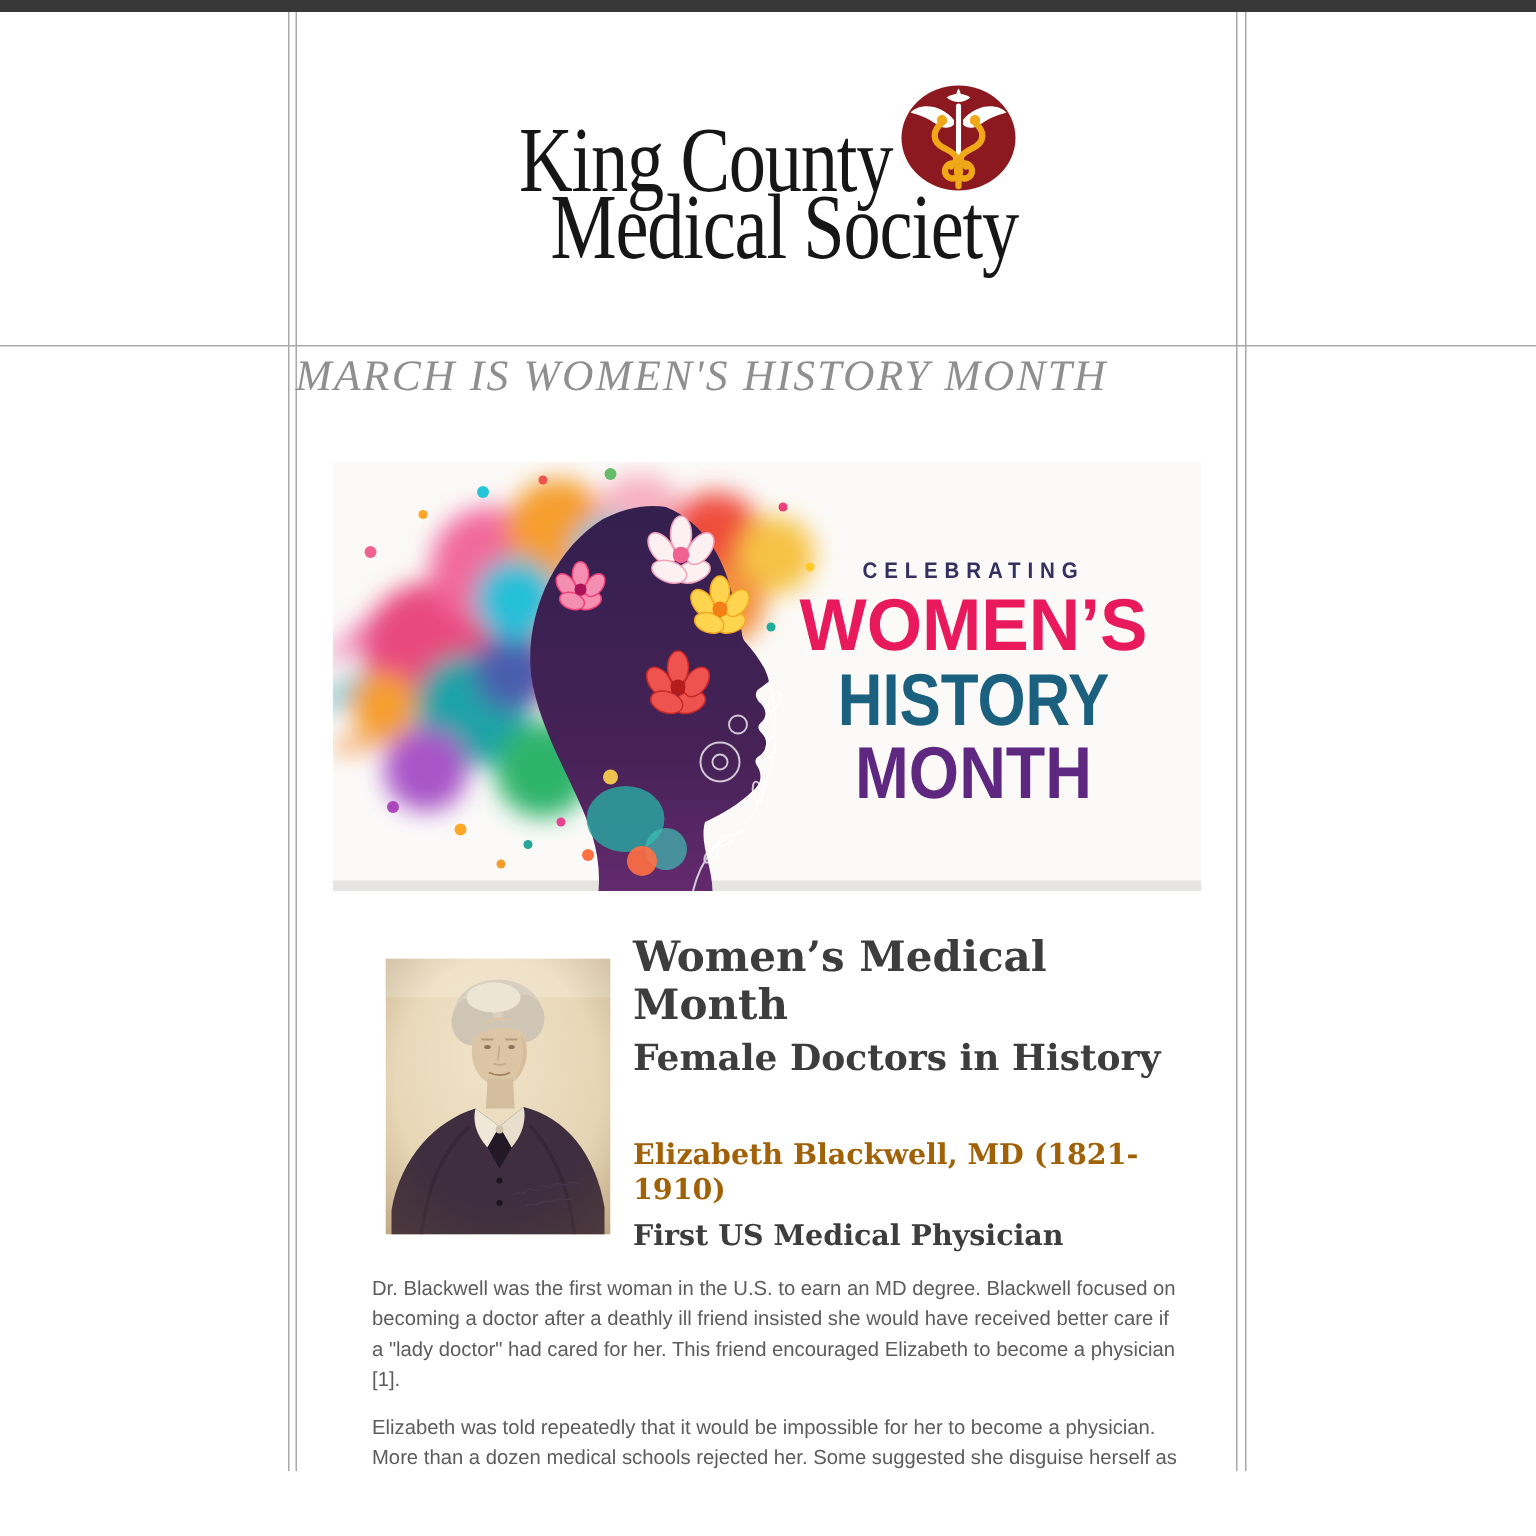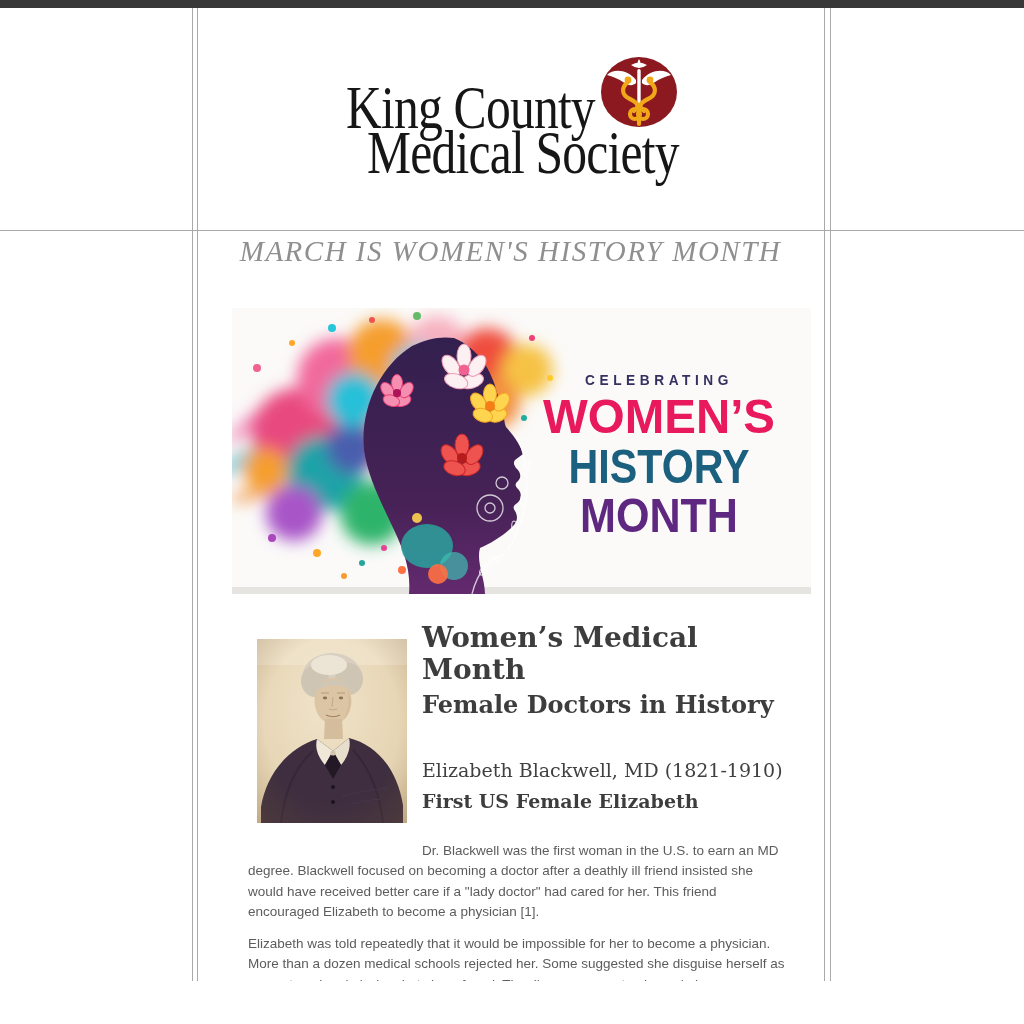--- a/index.html
+++ b/index.html
@@ -11,43 +11,43 @@
 
   
   .logo{position:absolute;left:346px;top:56px;width:340px;height:132px;color:#161616}
   .logo-l1,.logo-l2{position:absolute;font-family:"Liberation Serif",serif;font-size:62px;
       line-height:1;white-space:nowrap;transform:scaleX(.8);transform-origin:0 0;letter-spacing:-1px}
   .logo-l1{left:0;top:20px}
   .logo-l2{left:21px;top:65px}
   .badge{position:absolute;left:254px;top:0}
 
   
-  .march{position:absolute;left:197px;top:237px;width:627px;text-align:center;
+  .march{position:absolute;left:197px;top:237px;width:627px;
       font-family:"Liberation Serif",serif;font-style:italic;font-size:29px;line-height:1;
       color:#8f8f8f;letter-spacing:1.5px;white-space:nowrap}
 
   
-  .hero{position:absolute;left:232px;top:308px;width:579px;height:286px}
+  .hero{position:absolute;left:222px;top:308px;width:579px;height:286px}
   .hero svg{display:block}
   .hero-kick{font-family:"Liberation Sans",sans-serif;font-weight:bold;font-size:15px;letter-spacing:5px}
   .hero-big{font-family:"Liberation Sans",sans-serif;font-weight:bold;font-size:49px}
 
   
   .article{position:absolute;left:248px;top:622px;width:540px;color:#5c5c5c;
       font-size:13.5px;line-height:20.5px}
   .portrait{float:left;width:150px;height:184px;margin:17px 15px 22px 9px}
   .article h1{margin:0;font-family:"DejaVu Serif",serif;font-weight:bold;font-size:28px;
       line-height:1.16;color:#3d3d3d}
   .article h2{margin:4px 0 0;font-family:"DejaVu Serif",serif;font-weight:bold;font-size:24px;
       line-height:1.18;color:#3d3d3d}
-  .article h3{margin:40px 0 0;font-family:"DejaVu Serif",serif;font-weight:normal;font-size:19px;
-      line-height:1.2;color:#404040}
+  .article h3{margin:40px 0 0;font-family:"DejaVu Serif",serif;font-weight:bold;font-size:19px;
+      line-height:1.2;color:#a16207}
   .article h4{margin:8px 0 0;font-family:"DejaVu Serif",serif;font-weight:bold;font-size:19px;
       line-height:1.2;color:#3d3d3d}
-  .article p{margin:28px 0 0}
+  .article p{margin:13px 0 0}
   .article p + p{margin-top:11px}
 </style>
 </head>
 <body>
 
 <div class="stage">
 
   <div class="topbar"></div>
 
   <div class="vrule" style="left:192px"></div>
@@ -263,18 +263,18 @@
       <g transform="translate(84,150) rotate(-6)" stroke="#4a3750" stroke-width=".9" fill="none" opacity=".85">
         <path d="M0,8 C3,4 6,10 9,6 C12,2 14,9 18,5 C22,1 24,8 28,4 C32,1 34,7 38,4 C41,2 44,6 47,4"></path>
         <path d="M8,16 C11,13 14,18 18,15 C22,12 25,17 29,14 C32,12 35,16 38,14"></path>
       </g>
       <rect width="150" height="184" fill="url(#pvg)"></rect>
     </svg>
 
     <h1>Women’s Medical Month</h1>
     <h2>Female Doctors in History</h2>
     <h3>Elizabeth Blackwell, MD (1821-1910)</h3>
-    <h4>First US Female Elizabeth</h4>
+    <h4>First US Medical Physician</h4>
     <p>Dr. Blackwell was the first woman in the U.S. to earn an MD degree. Blackwell focused on becoming a doctor after a deathly ill friend insisted she would have received better care if a "lady doctor" had cared for her. This friend encouraged Elizabeth to become a physician [1].</p>
     <p>Elizabeth was told repeatedly that it would be impossible for her to become a physician. More than a dozen medical schools rejected her. Some suggested she disguise herself as a man to gain admission, but she refused. The discouragement only made her more determined to succeed. "The idea of winning a doctor's degree gradually assumed the aspect of a great moral struggle, and the moral fight possessed immense attraction for me," she wrote [2].</p>
   </div>
 
 </div>
 
 </body></html>

